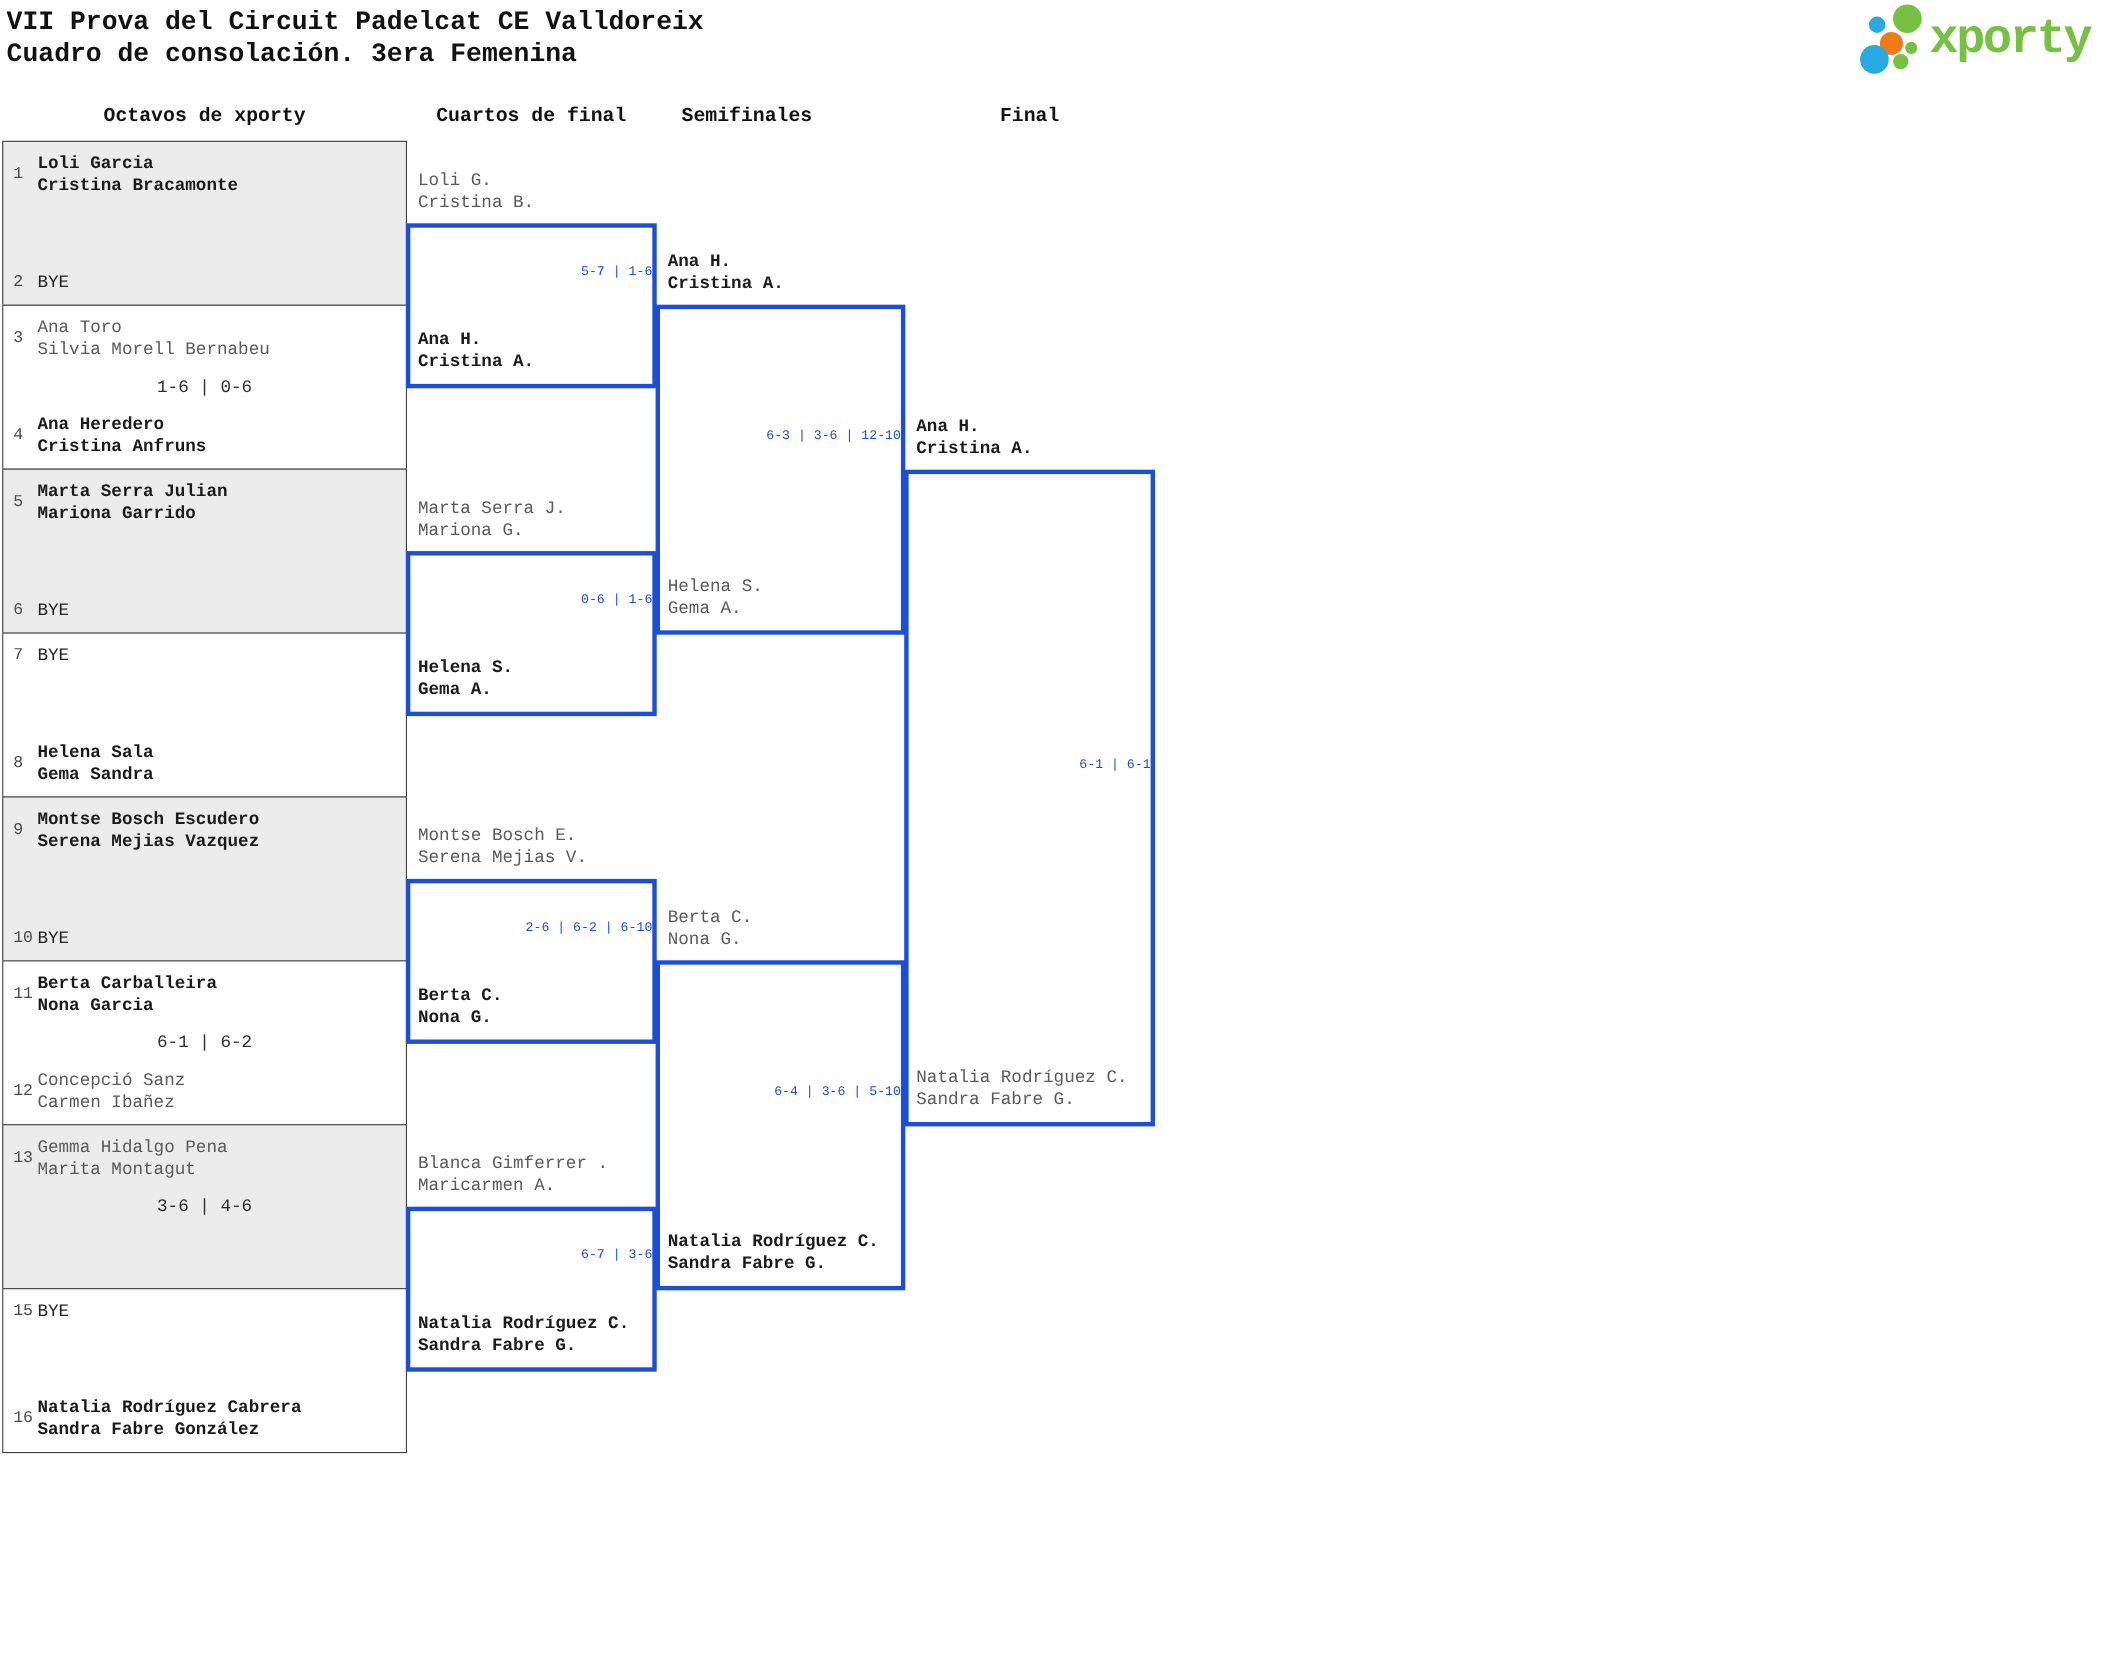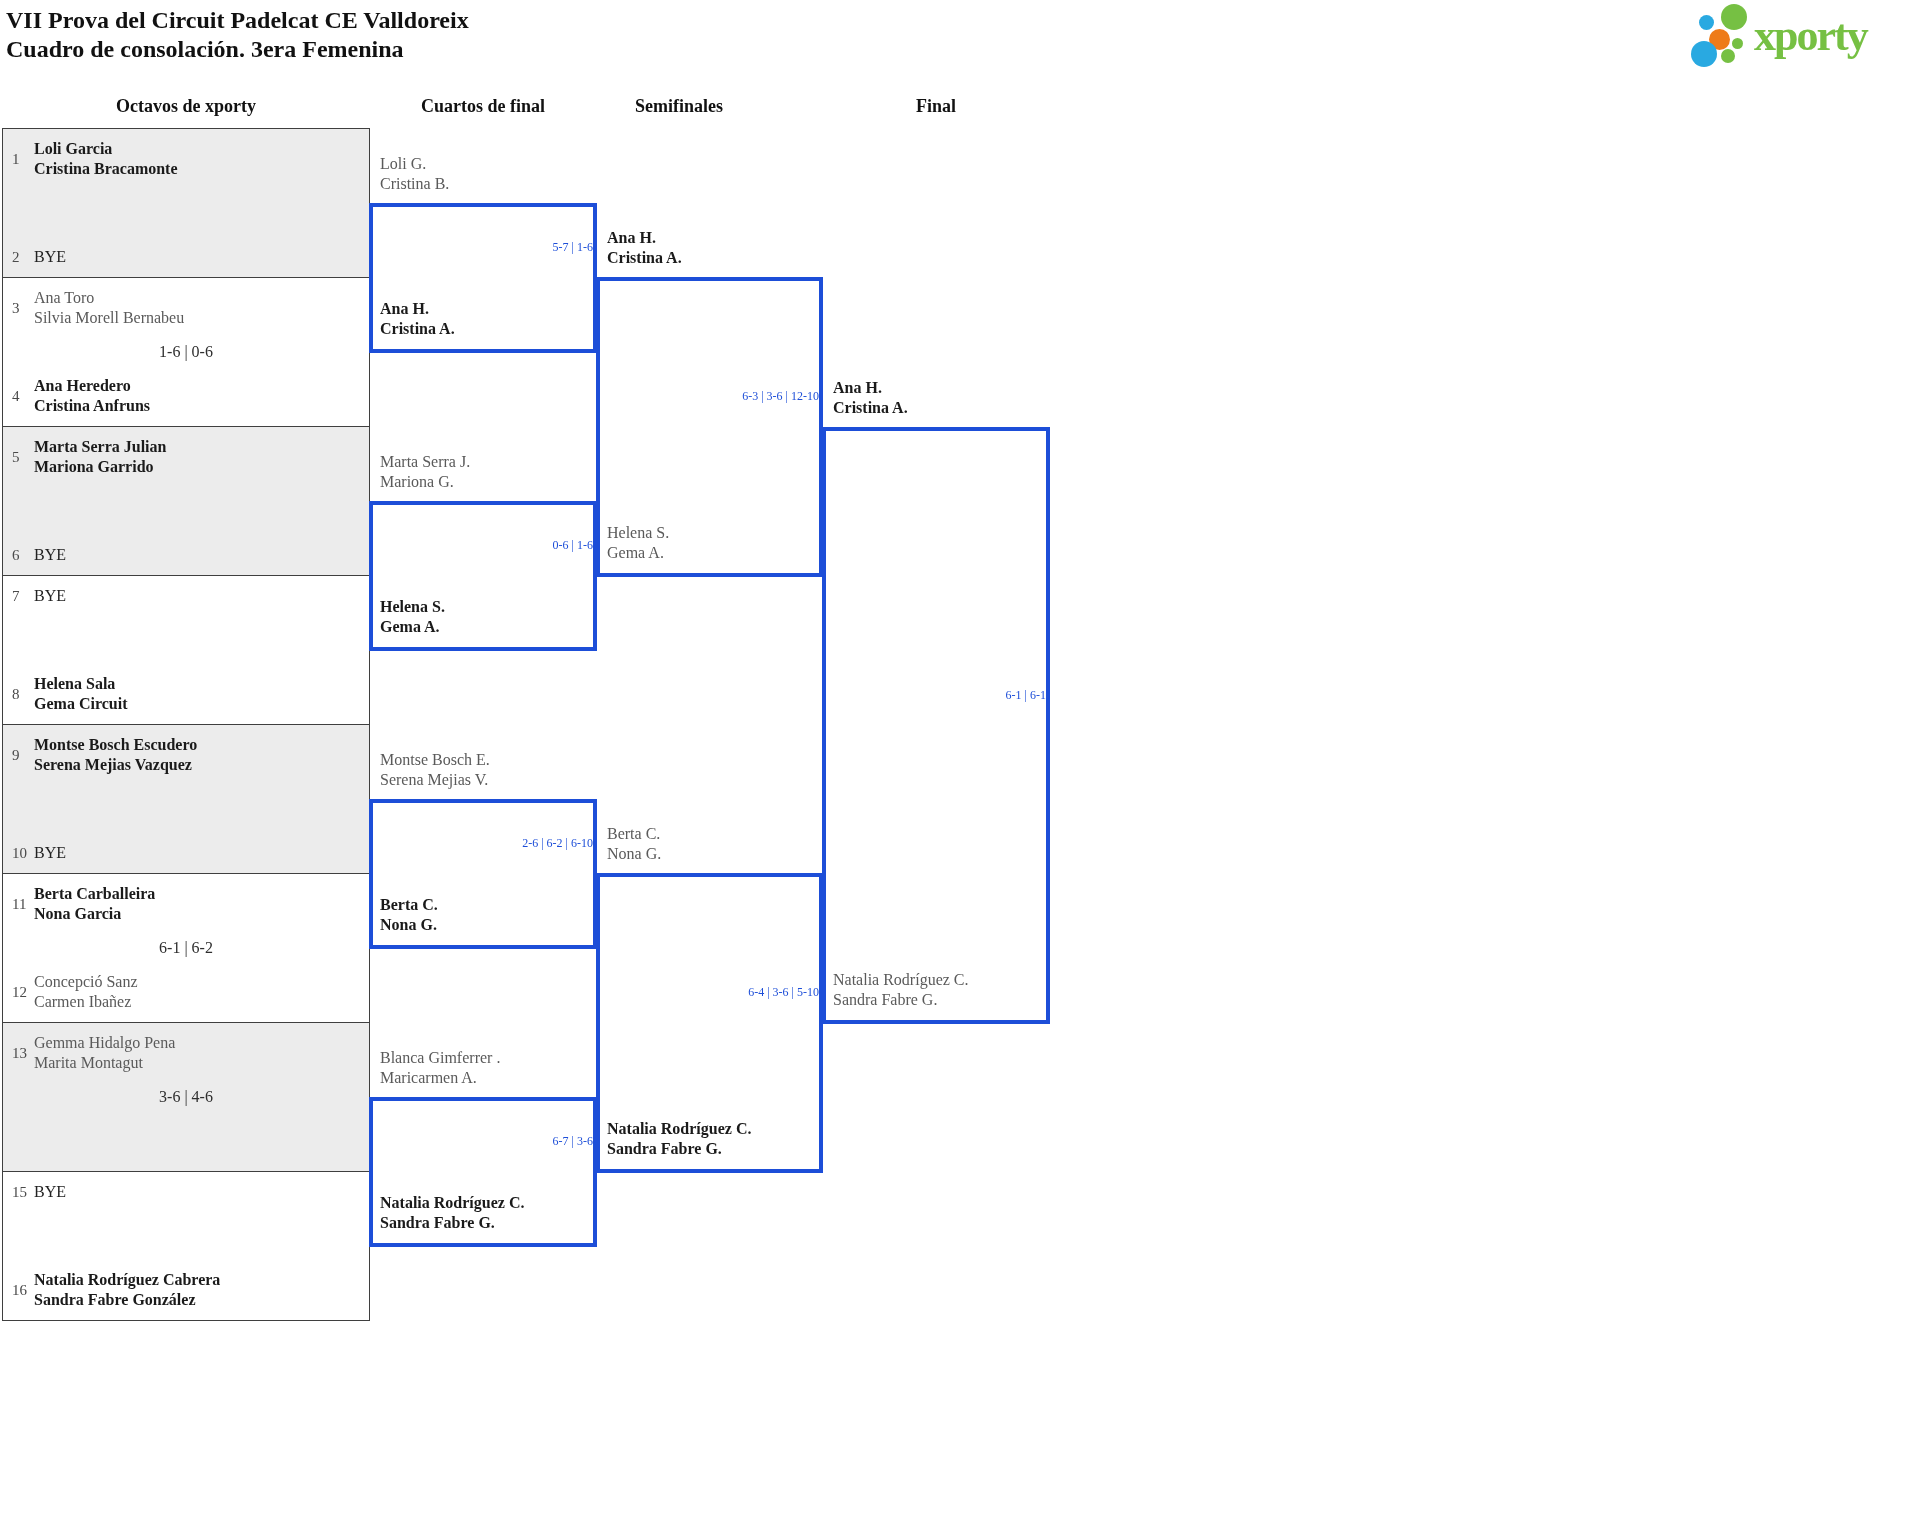--- a/index.html
+++ b/index.html
@@ -1,17 +1,17 @@
 <!DOCTYPE html>
 <html><head>
 <meta charset="utf-8">
 <style>
   html,body{margin:0;padding:0;background:#fff;}
   .canvas{position:relative;width:1920px;height:1525px;background:#fff;overflow:hidden;
-          font-family:Liberation Serif, serif;color:#1a1a1a;}
+          font-family:Liberation Mono, monospace;color:#1a1a1a;}
 
   
   .title{position:absolute;left:6px;top:6px;font-size:24px;font-weight:700;line-height:29px;color:#111;}
 
   
   .logo{position:absolute;left:1690px;top:2px;width:190px;height:72px;}
   .dot{position:absolute;border-radius:50%;}
   .d-blue-s{left:9px;top:13px;width:15px;height:15px;background:#29A9E1;}
   .d-green-l{left:31px;top:2px;width:26px;height:26px;background:#76C043;}
   .d-orange{left:19px;top:27px;width:21px;height:21px;background:#EE7B18;}
@@ -129,21 +129,21 @@
       <div class="seed">7</div>
       <div class="onames bye">
         <div>BYE</div>
         <div></div>
       </div>
     </div>
     <div class="opair obot">
       <div class="seed">8</div>
       <div class="onames w">
         <div>Helena Sala</div>
-        <div>Gema Circuit</div>
+        <div>Gema Sandra</div>
       </div>
     </div>
   </div>
 
   <div class="obox alt" style="top:724px">
     <div class="opair otop">
       <div class="seed">9</div>
       <div class="onames w">
         <div>Montse Bosch Escudero</div>
         <div>Serena Mejias Vazquez</div>

